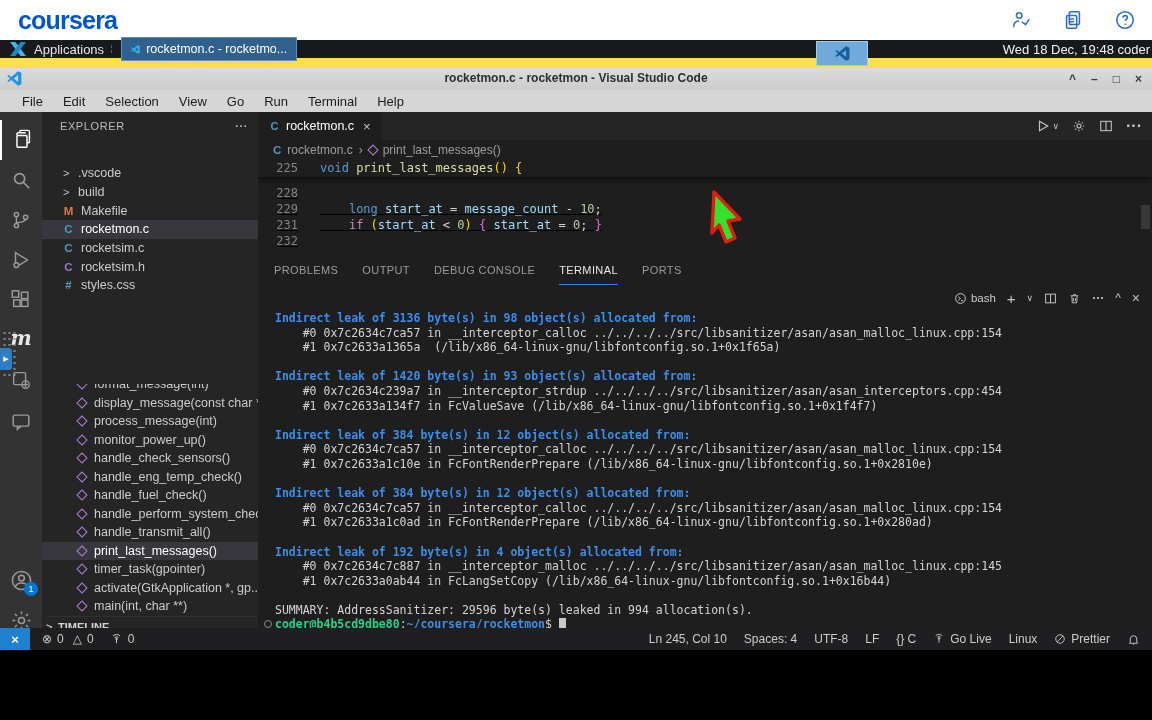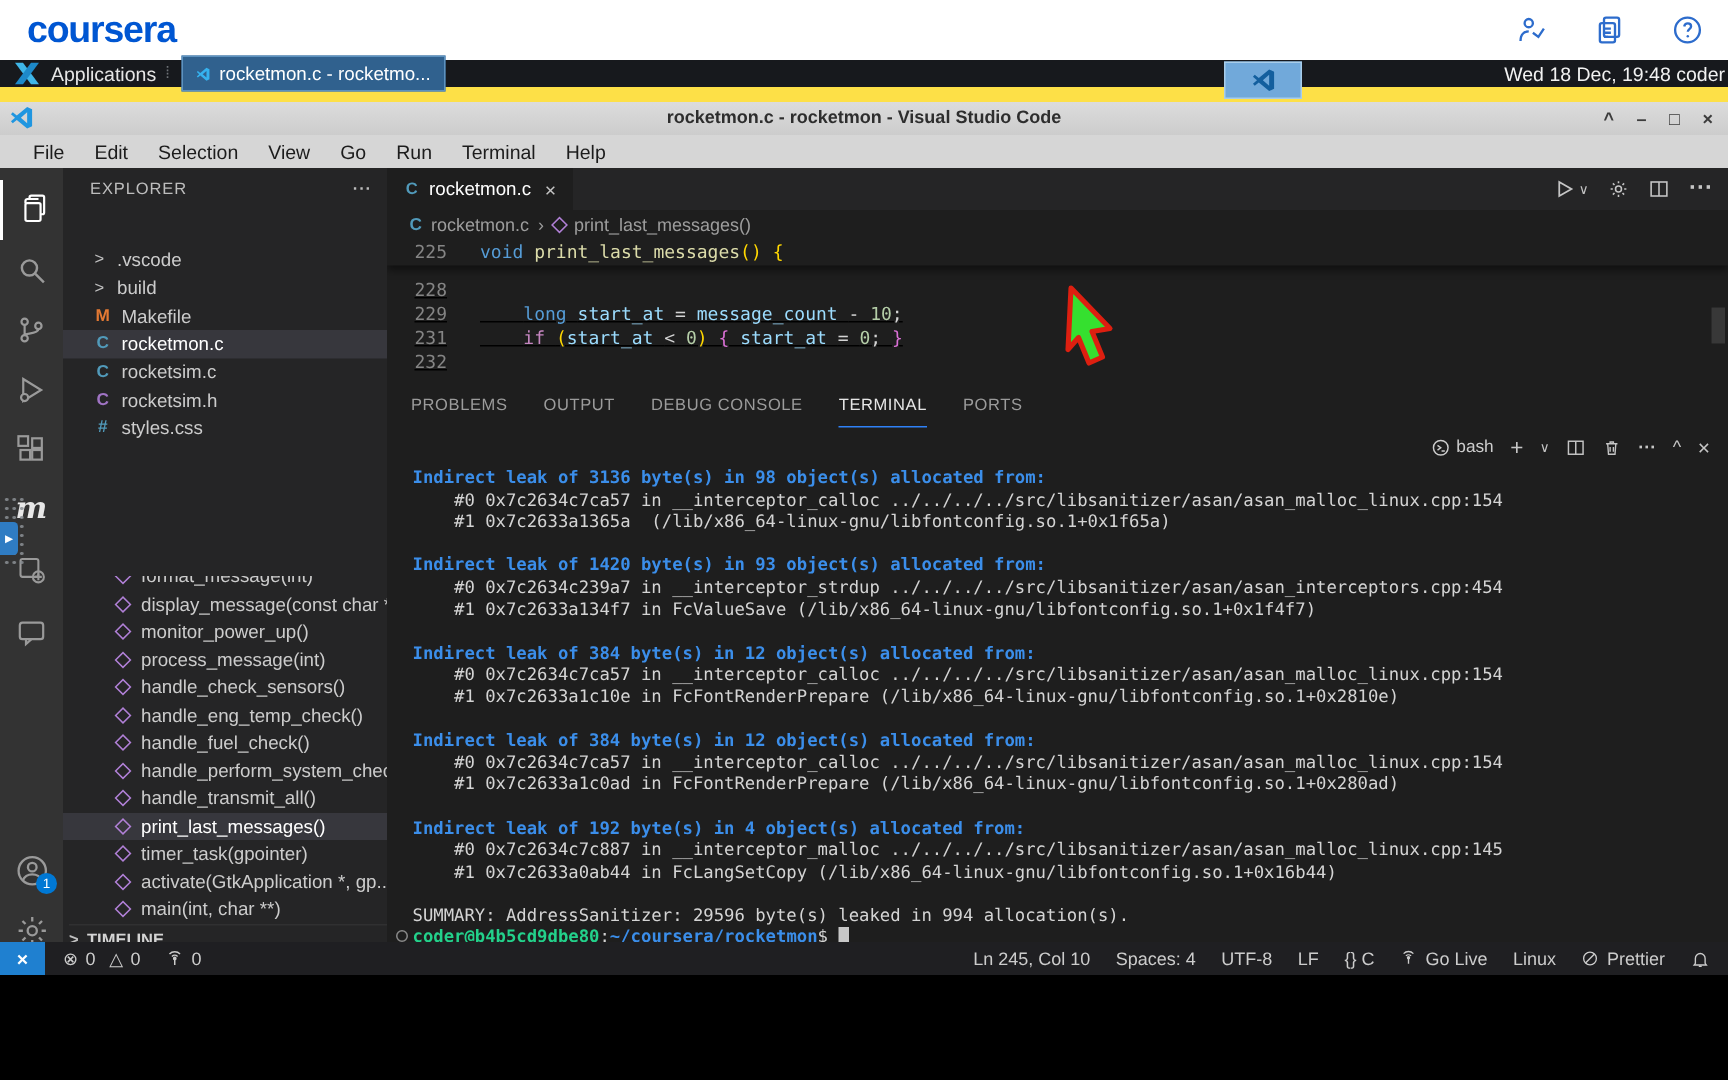--- a/index.html
+++ b/index.html
@@ -333,25 +333,25 @@
             <div class="outline-item" style="margin-top: -9px;">
               <span class="method-ico"></span>
               <span>format_message(int)</span>
             </div>
             <div class="outline-item">
               <span class="method-ico"></span>
               <span>display_message(const char *)</span>
             </div>
             <div class="outline-item">
               <span class="method-ico"></span>
+              <span>process_message(int)</span>
+            </div>
+            <div class="outline-item">
+              <span class="method-ico"></span>
               <span>monitor_power_up()</span>
-            </div>
-            <div class="outline-item">
-              <span class="method-ico"></span>
-              <span>process_message(int)</span>
             </div>
             <div class="outline-item">
               <span class="method-ico"></span>
               <span>handle_check_sensors()</span>
             </div>
             <div class="outline-item">
               <span class="method-ico"></span>
               <span>handle_eng_temp_check()</span>
             </div>
             <div class="outline-item">

